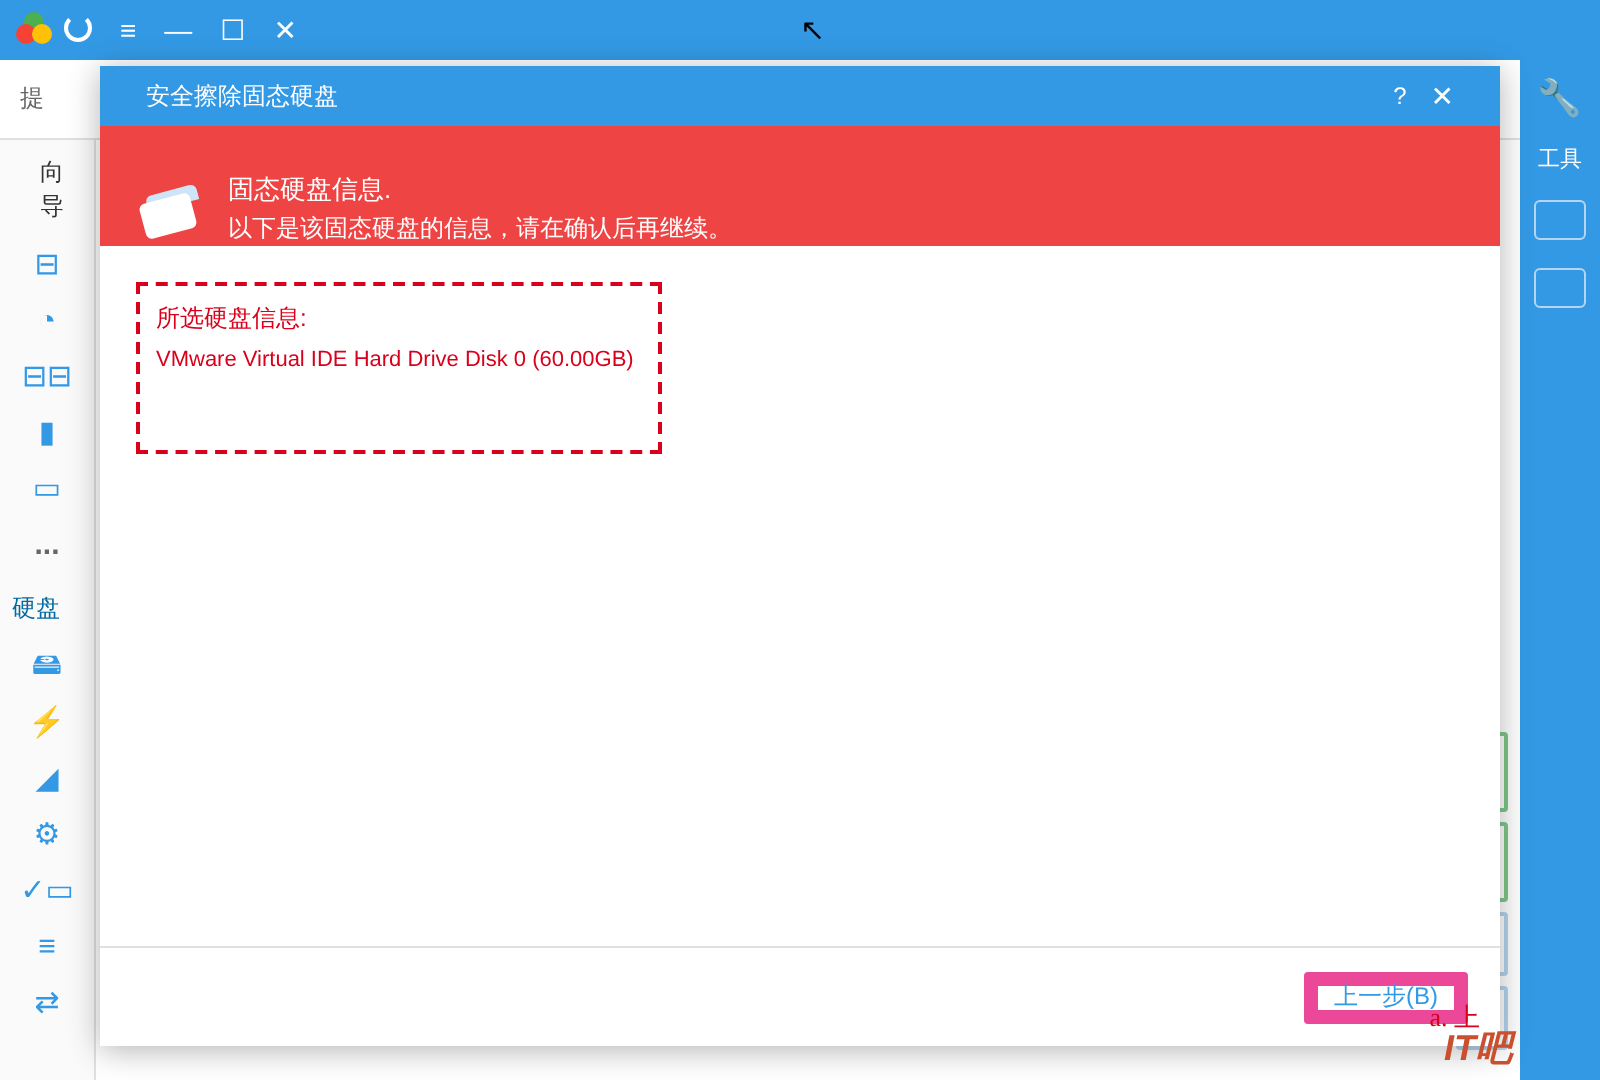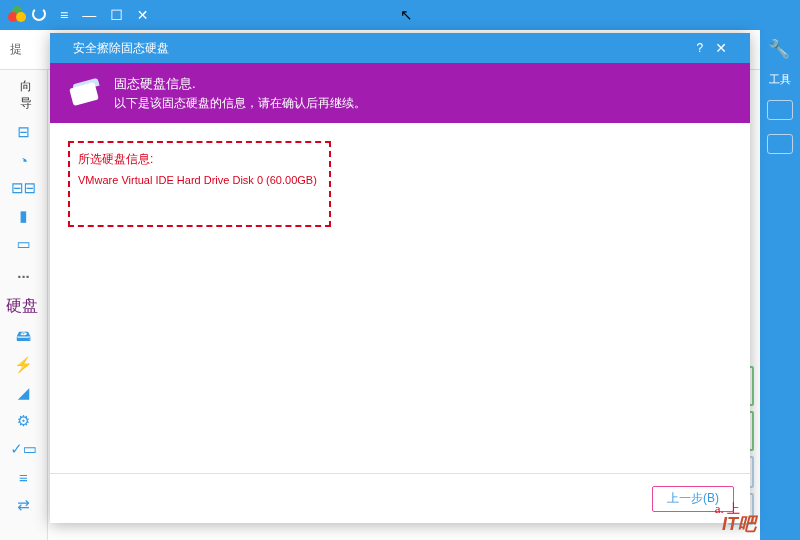--- a/index.html
+++ b/index.html
@@ -16,42 +16,42 @@
 .cursor{position:absolute;top:6px;left:400px;font-size:15px;color:#000;z-index:100;}
 .right-toolbar{position:absolute;right:0;top:30px;width:40px;background:#3399e5;height:510px;display:flex;flex-direction:column;align-items:center;padding-top:8px;gap:12px;}
 .tool-icon{color:#fff;font-size:18px;}
 .tool-label{color:#fff;font-size:11px;}
 .toolbar-btn{width:26px;height:20px;border:1px solid #b5d5ee;border-radius:3px;display:flex;align-items:center;justify-content:center;font-size:11px;color:#3399e5;margin:1px 0;}
 .main-area{position:absolute;top:30px;left:0;right:40px;bottom:0;background:#fff;}
 .sub-toolbar{height:40px;border-bottom:1px solid #e0e0e0;display:flex;align-items:center;padding:0 10px;color:#666;font-size:12px;}
 .left-panel{position:absolute;top:40px;left:0;width:48px;bottom:0;border-right:1px solid #e0e0e0;background:#fafafa;}
 .nav-header{font-size:12px;color:#333;padding:8px 20px 4px;}
 .nav-icon{width:24px;height:24px;margin:4px auto;display:flex;align-items:center;justify-content:center;color:#3399e5;font-size:15px;}
-.nav-hdd{color:#701a75;font-size:16px;padding:8px 6px 4px;}
+.nav-hdd{color:#0369a1;font-size:12px;padding:8px 6px 4px;}
 .content-panel{position:absolute;top:40px;left:48px;right:0;bottom:0;}
 .disk-list{position:absolute;right:6px;top:296px;width:26px;}
 .disk-thumb{width:26px;height:40px;border:2px solid #7ec988;border-radius:2px;margin-bottom:5px;}
 .disk-thumb.b{border-color:#b5d5ee;height:32px;}
 .modal{position:absolute;top:33px;left:50px;width:700px;height:490px;background:#fff;box-shadow:0 2px 15px rgba(0,0,0,.3);z-index:50;}
 .modal-title{height:30px;background:#3399e5;color:#fff;display:flex;align-items:center;padding:0 23px;font-size:12px;}
 .modal-title-text{flex:1;}
 .modal-help{margin-right:12px;cursor:pointer;}
 .modal-close{cursor:pointer;font-size:14px;}
-.modal-header{height:60px;background:#a21caf;display:flex;align-items:center;padding:0 18px;gap:14px;}
+.modal-header{height:60px;background:#ef4444;display:flex;align-items:flex-end;padding:0 18px;gap:14px;}
 .eraser-icon{width:32px;height:32px;position:relative;}
 .eraser-body{position:absolute;width:26px;height:18px;background:#fff;border-radius:3px;top:8px;left:3px;transform:rotate(-15deg);}
 .eraser-top{position:absolute;width:26px;height:8px;background:#cde5f6;border-radius:3px 3px 0 0;top:4px;left:5px;transform:rotate(-15deg);}
 .header-text{color:#fff;font-size:12px;}
 .header-text .t1{font-size:13px;margin-bottom:2px;}
 .modal-body{padding:18px;height:350px;}
 .info-box{width:263px;height:86px;border:2px dashed #d9001b;padding:8px;font-size:12px;}
 .info-label{color:#d9001b;margin-bottom:6px;}
 .info-value{color:#d9001b;font-size:11px;}
 .modal-footer{position:absolute;bottom:0;left:0;right:0;height:50px;border-top:1px solid #e0e0e0;display:flex;align-items:center;justify-content:flex-end;padding:0 16px;gap:10px;}
-.btn{min-width:82px;height:26px;border:1px solid #ec4899;background:#fff;color:#3399e5;font-size:12px;border-radius:2px;cursor:pointer;display:inline-flex;align-items:center;justify-content:center;}
+.btn{min-width:82px;height:26px;border:7px solid #ec4899;background:#fff;color:#3399e5;font-size:12px;border-radius:2px;cursor:pointer;display:inline-flex;align-items:center;justify-content:center;}
 .btn.primary{background:#3399e5;color:#fff;border-color:#3399e5;}
 .next-highlight{border:2px dashed #d9001b;padding:2px;border-radius:2px;}
 .watermark{position:absolute;bottom:4px;right:44px;color:#c94f2e;font-size:18px;font-weight:bold;z-index:60;font-style:italic;}
 .annot{position:absolute;bottom:22px;right:60px;color:#d9001b;font-size:13px;z-index:60;font-family:cursive;}
 .refresh-icon{display:inline-block;width:14px;height:14px;border:2px solid #fff;border-radius:50%;border-top-color:transparent;position:relative;}
 </style>
 </head>
 <body>
 
 <div class="titlebar">

